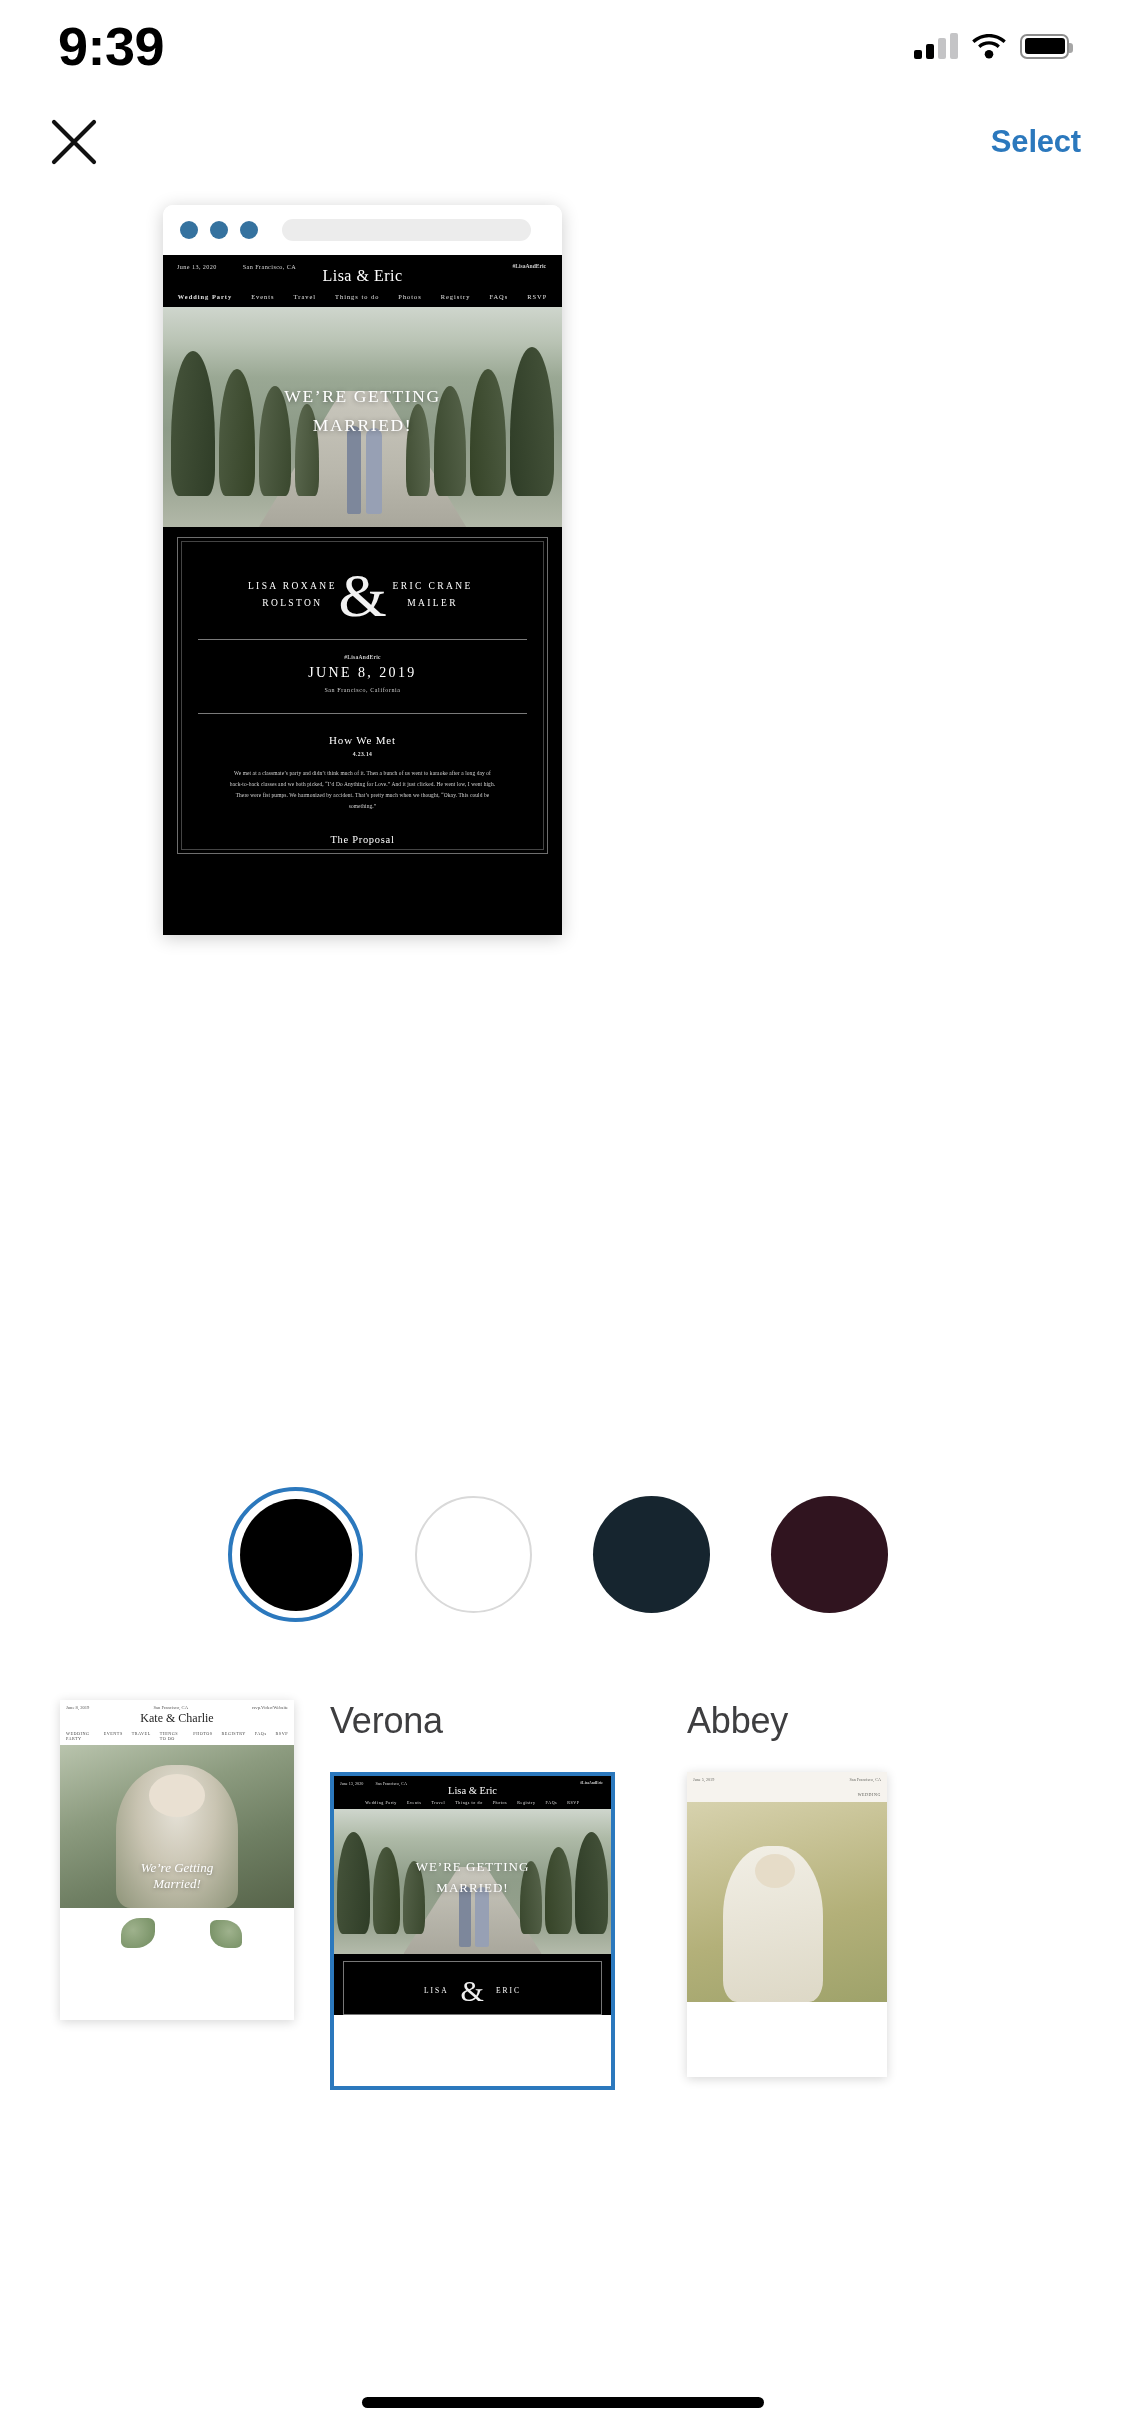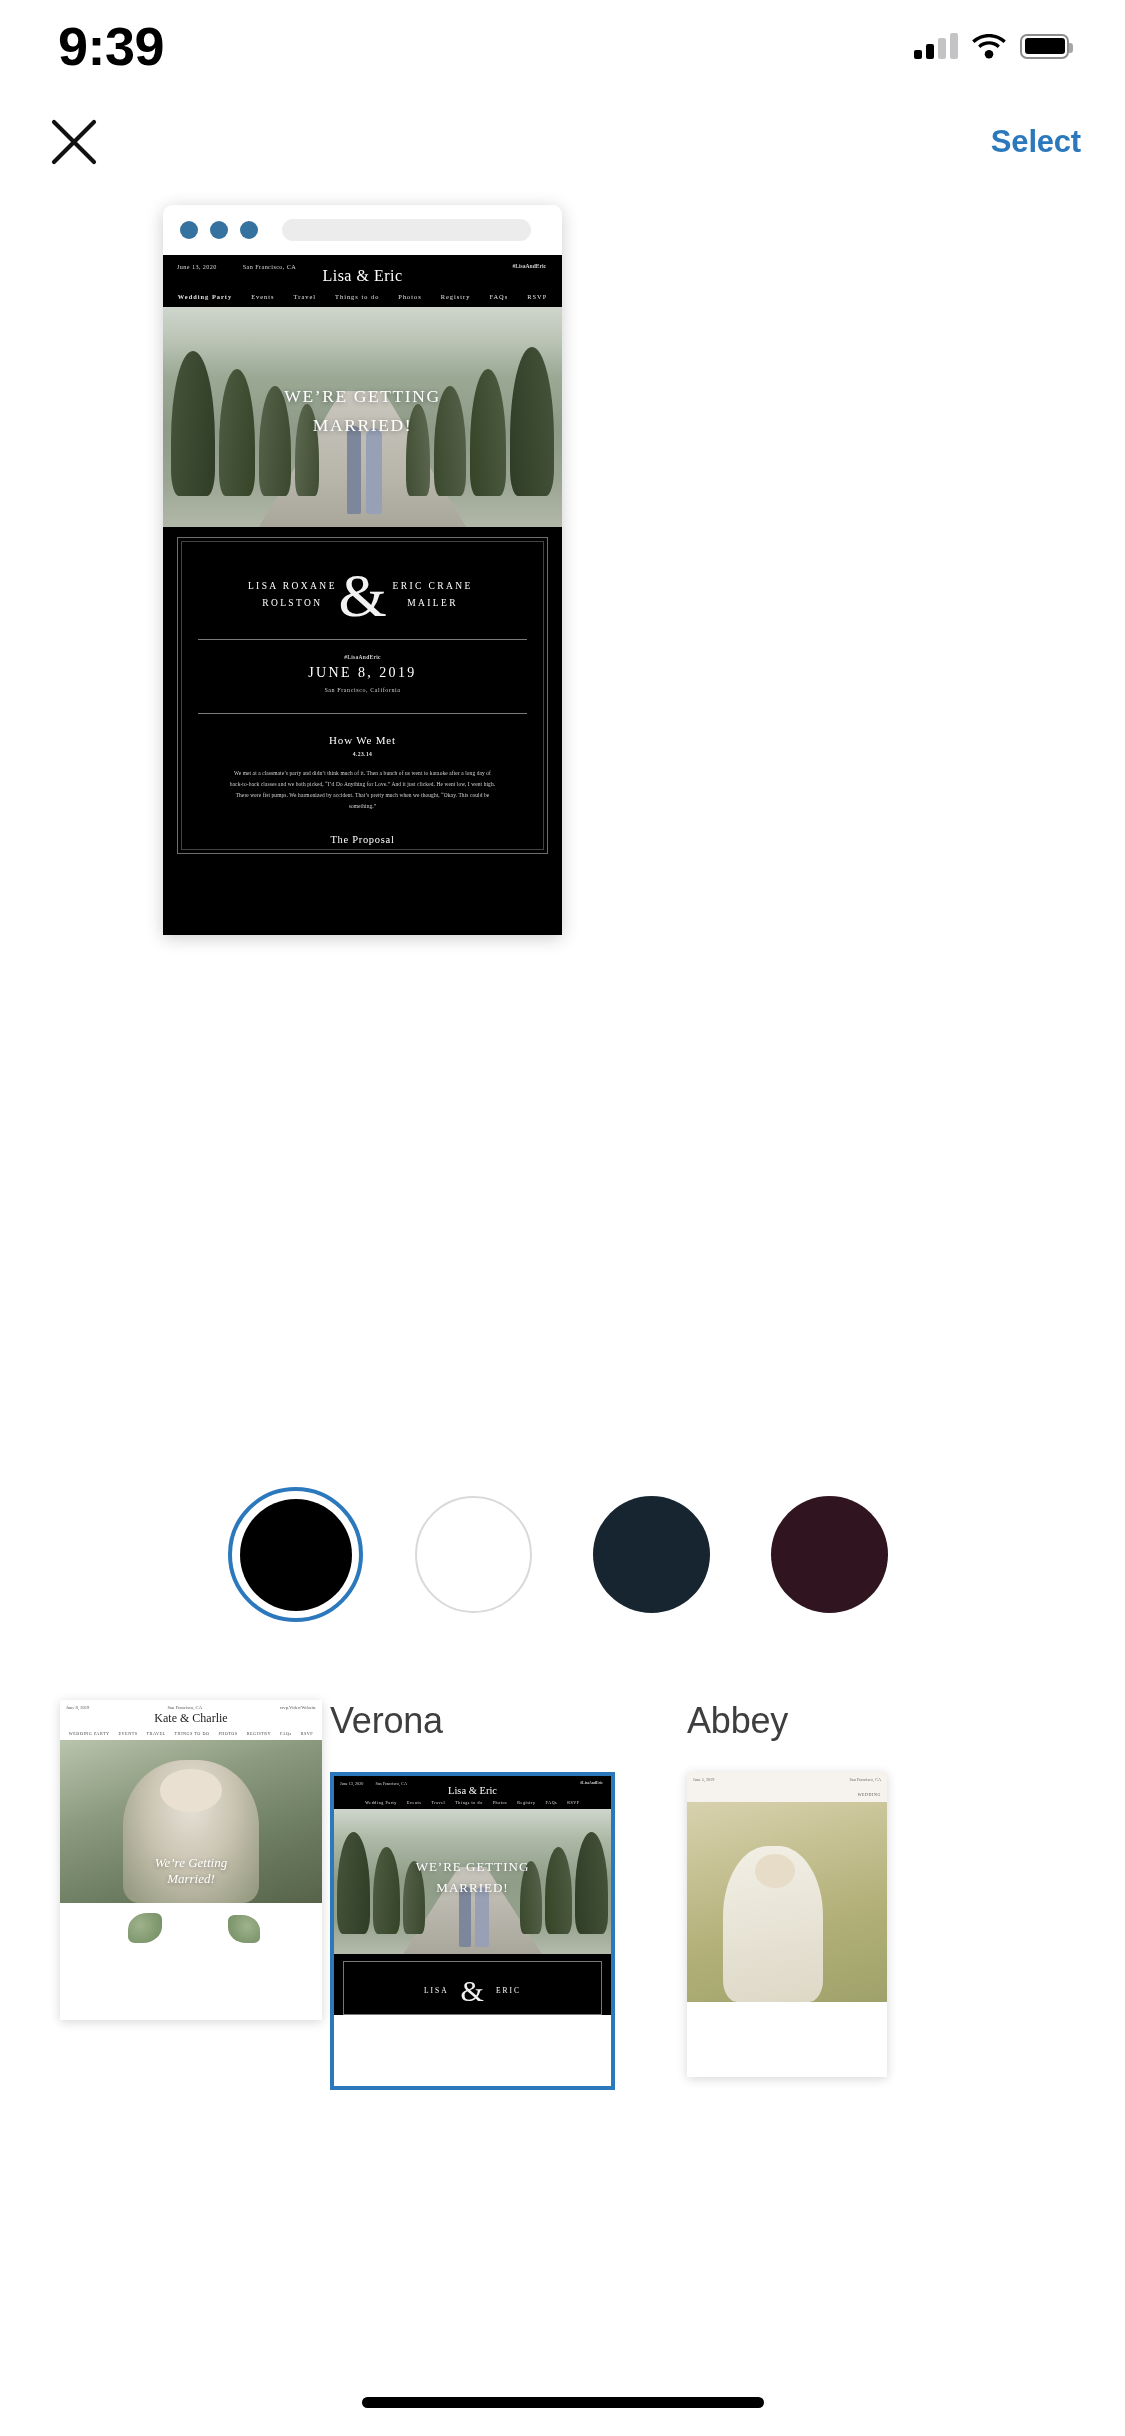--- a/index.html
+++ b/index.html
@@ -320,21 +320,21 @@
   </div>
   <div class="sw-outer">
     <div class="sw" id="sw3" style="background: rgb(48, 20, 31);"></div>
   </div>
 </div>
 
 <div class="carousel">
   <div class="cards-row">
 
     <div class="design" style="margin-left:60px; width:270px;">
-      <div class="thumb" style="width:262px;height:320px;">
+      <div class="thumb" style="width:234px;height:320px;">
         <div class="g-head">
           <div class="g-meta">
             <span>June 8, 2019</span>
             <span>San Francisco, CA</span>
             <span>rsvp.Video/Website</span>
           </div>
           <div class="g-name">Kate &amp; Charlie</div>
           <div class="g-nav">
             <span>WEDDING PARTY</span>
             <span>EVENTS</span>

